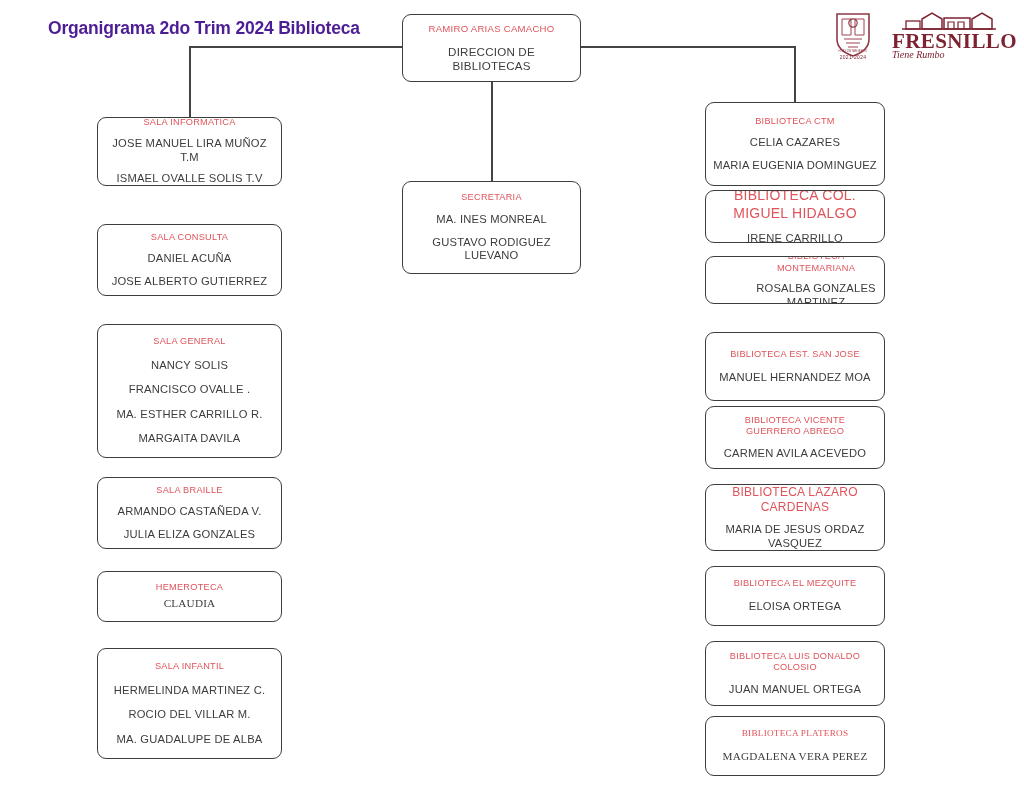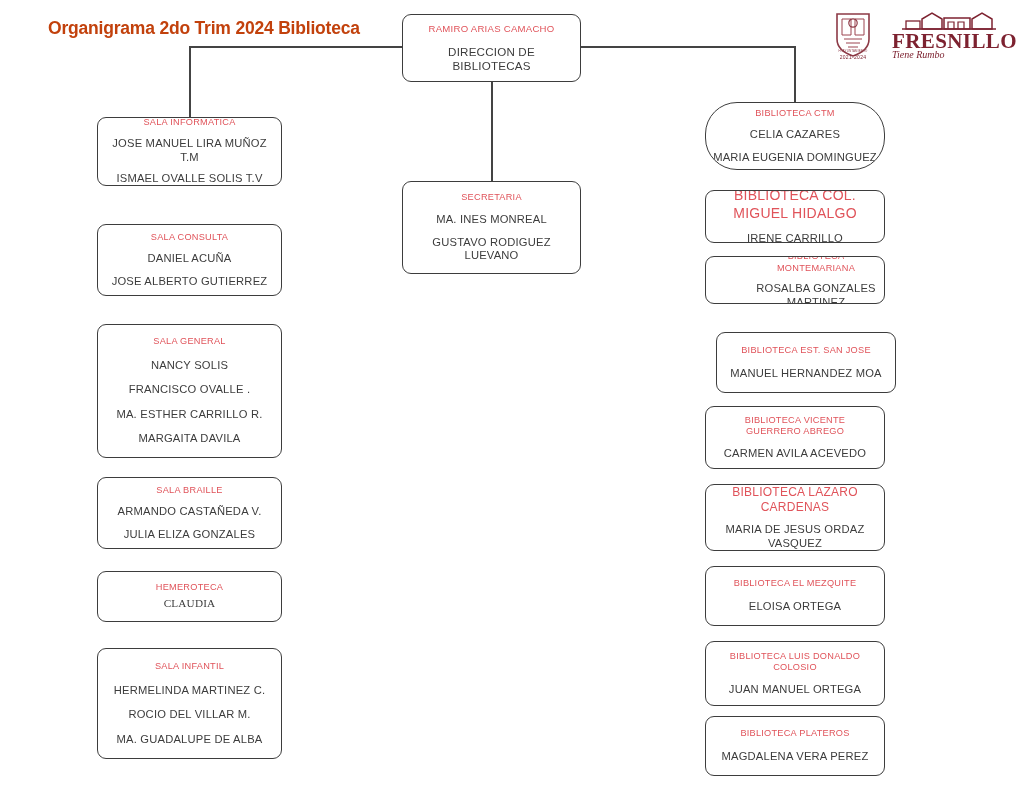--- a/index.html
+++ b/index.html
@@ -24,21 +24,21 @@
     height: 791px;
   }
 
   
   #page-title {
     position: absolute;
     left: 48px;
     top: 18px;
     font-size: 17.5px;
     font-weight: bold;
-    color: #c2410c;
+    color: #4c1d95;
     letter-spacing: -0.2px;
     white-space: nowrap;
   }
 
   
   #logo-area {
     position: absolute;
     right: 22px;
     top: 10px;
     height: 52px;
@@ -229,38 +229,38 @@
     <div class="node-line" style="margin-top:3px;font-family:Liberation Serif, serif;">CLAUDIA</div>
   </div>
 
   <div class="node" style="left:97px; top:648px; width:185px; height:111px;">
     <div class="node-title">SALA INFANTIL</div>
     <div class="node-line" style="margin-top:11px;">HERMELINDA MARTINEZ C.</div>
     <div class="node-line" style="margin-top:11px;">ROCIO DEL VILLAR M.</div>
     <div class="node-line" style="margin-top:11px;">MA. GUADALUPE DE ALBA</div>
   </div>
 
-  <div class="node" style="left:705px; top:102px; width:180px; height:68px;border-radius:32px;">
+  <div class="node" style="left:705px; top:102px; width:180px; height:84px;">
     <div class="node-title">BIBLIOTECA CTM</div>
     <div class="node-line" style="margin-top:9px;">CELIA CAZARES</div>
     <div class="node-line" style="margin-top:9px;">MARIA EUGENIA DOMINGUEZ</div>
   </div>
 
   <div class="node" style="left:705px; top:190px; width:180px; height:53px;">
     <div class="node-title" style="font-size:14px;">BIBLIOTECA COL. MIGUEL HIDALGO</div>
     <div class="node-line" style="margin-top:9px;">IRENE CARRILLO</div>
   </div>
 
   <div class="node" style="left:705px; top:256px; width:180px; height:48px;padding-left:48px;">
     <div class="node-title">BIBLIOTECA MONTEMARIANA</div>
     <div class="node-line" style="margin-top:8px;">ROSALBA GONZALES
 MARTINEZ</div>
   </div>
 
-  <div class="node" style="left:705px; top:332px; width:180px; height:61px;margin-left:11px;">
+  <div class="node" style="left:705px; top:332px; width:180px; height:69px;">
     <div class="node-title">BIBLIOTECA EST. SAN JOSE</div>
     <div class="node-line" style="margin-top:10px;">MANUEL HERNANDEZ MOA</div>
   </div>
 
   <div class="node" style="left:705px; top:406px; width:180px; height:63px;">
     <div class="node-title">BIBLIOTECA VICENTE
 GUERRERO ABREGO</div>
     <div class="node-line" style="margin-top:9px;">CARMEN AVILA ACEVEDO</div>
   </div>
 
@@ -274,18 +274,18 @@
     <div class="node-title">BIBLIOTECA LUIS DONALDO
 COLOSIO</div>
     <div class="node-line" style="margin-top:9px;">JUAN MANUEL ORTEGA</div>
   </div>
 
   <div class="node" style="left:705px; top:566px; width:180px; height:60px;">
     <div class="node-title">BIBLIOTECA EL MEZQUITE</div>
     <div class="node-line" style="margin-top:10px;">ELOISA ORTEGA</div>
   </div>
 
-  <div class="node" style="left:705px; top:716px; width:180px; height:60px;">
+  <div class="node" style="left:705px; top:716px; width:180px; height:60px;font-family:Liberation Serif, serif;">
     <div class="node-title">BIBLIOTECA PLATEROS</div>
     <div class="node-line" style="margin-top:10px;">MAGDALENA VERA PEREZ</div>
   </div>
 
 </div>
 
 </body></html>

